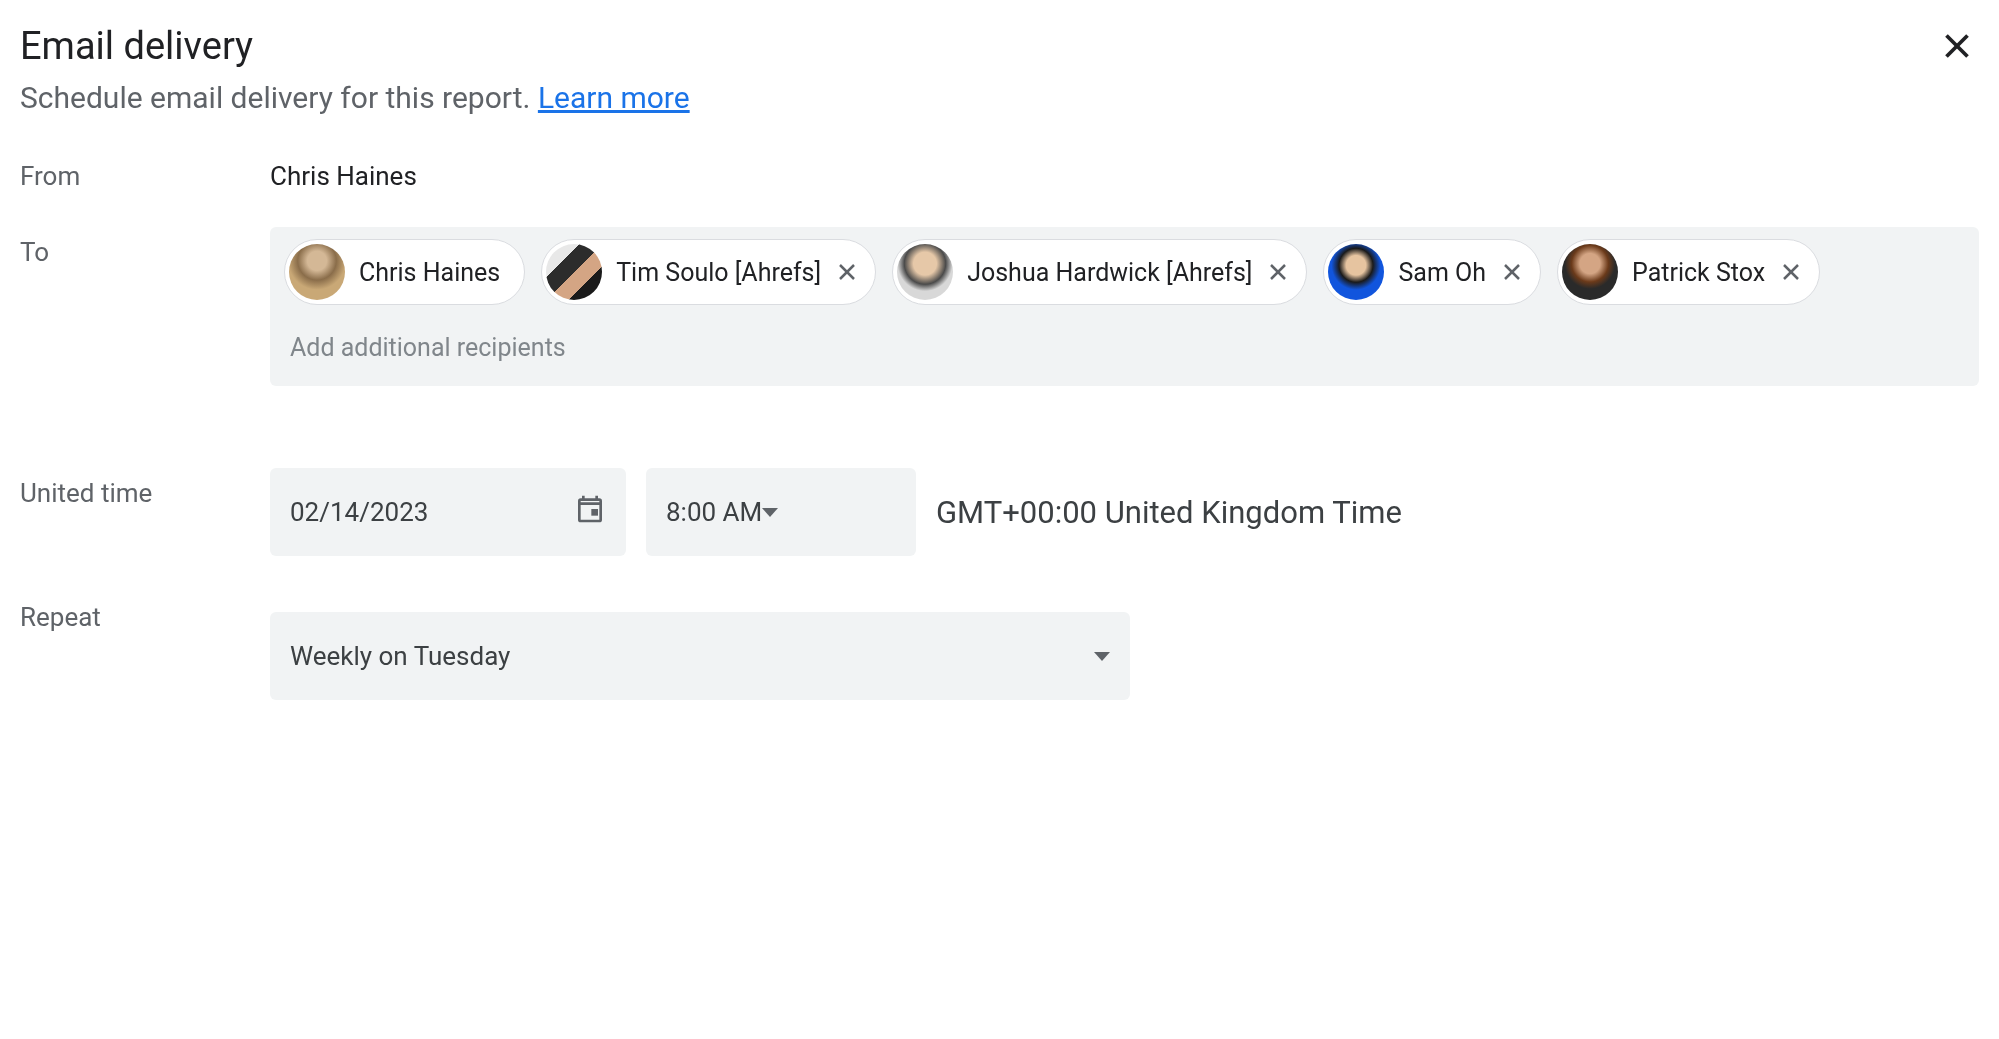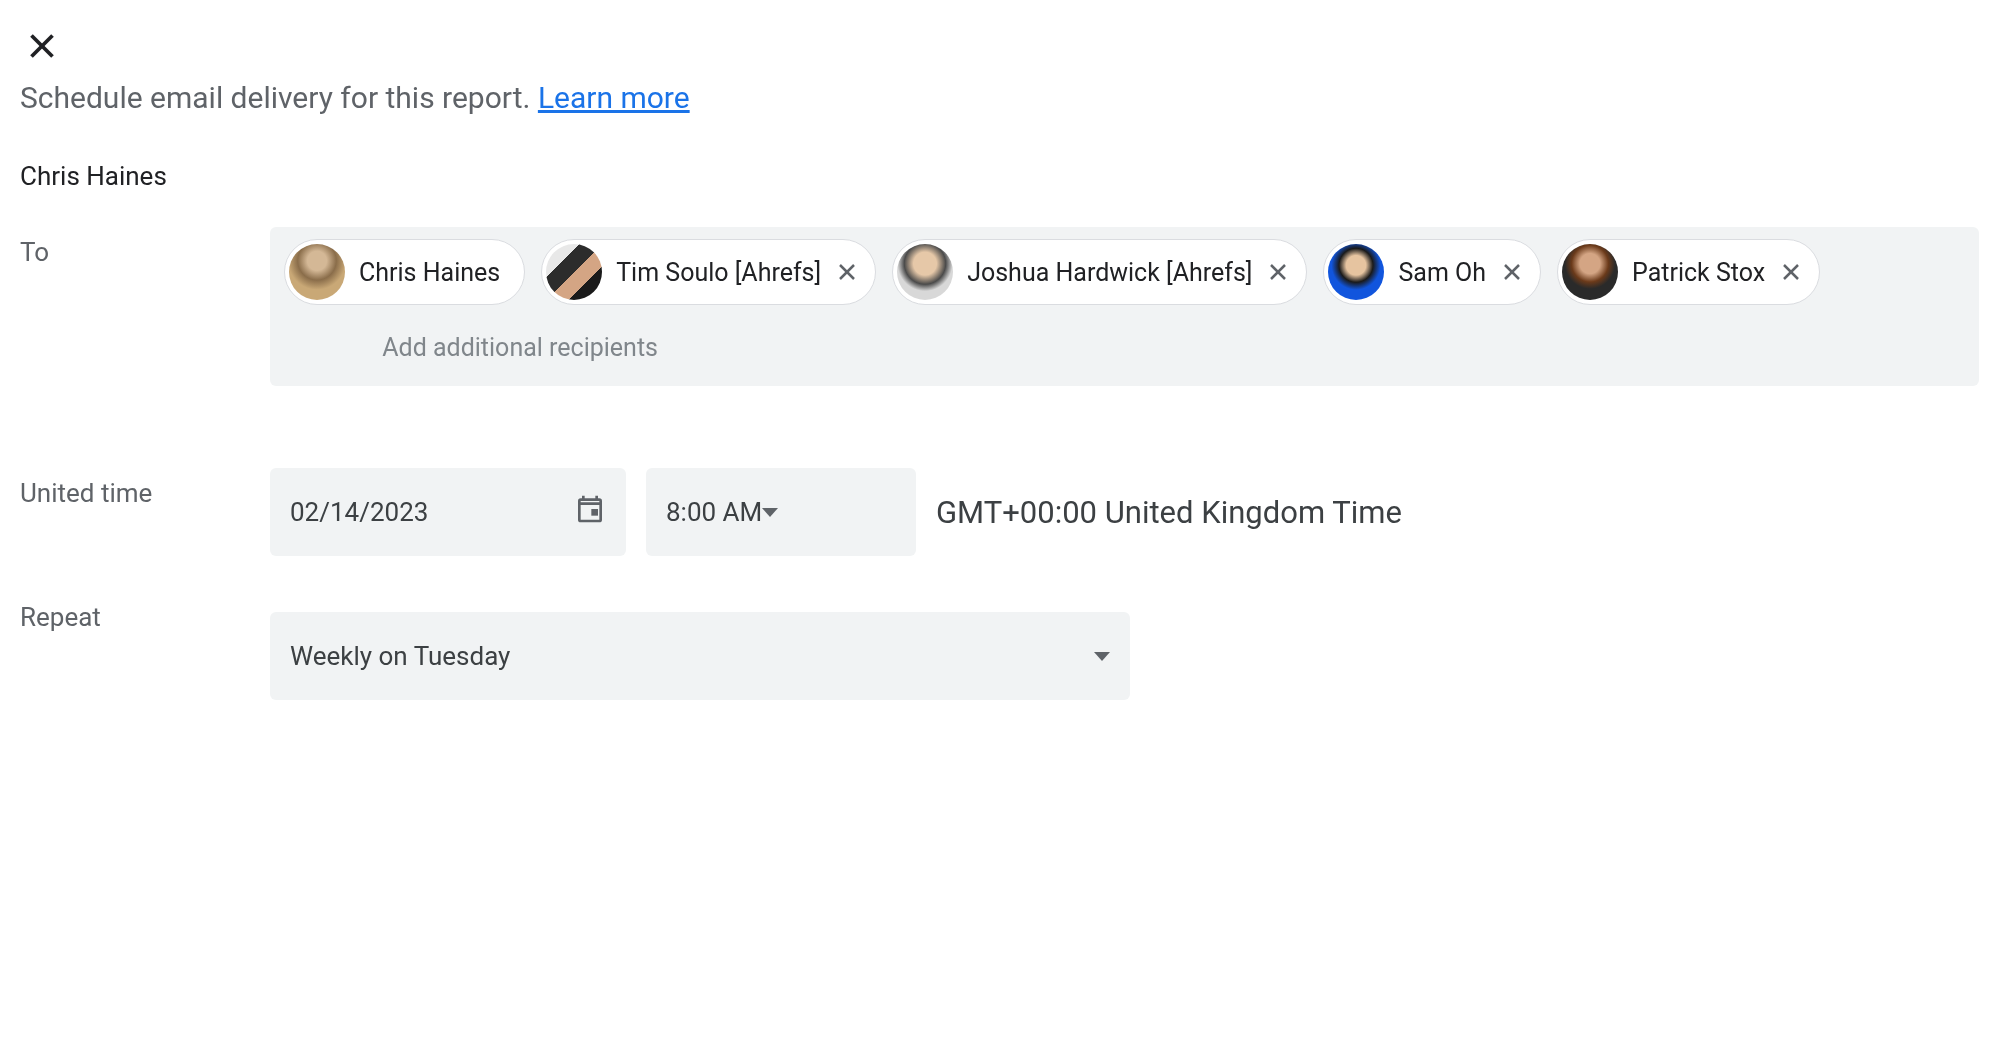--- a/index.html
+++ b/index.html
@@ -119,21 +119,20 @@
     }
     .add-recipients-input {
       border: none;
       background: transparent;
       font-size: 25px;
       color: #5f6368;
       outline: none;
       padding: 12px 6px;
       min-width: 380px;
       font-family: inherit;
-      text-align: right;
     }
     .add-recipients-input::placeholder {
       color: #80868b;
     }
     .checkbox-row {
       display: flex;
       align-items: center;
       gap: 18px;
       font-size: 26px;
       color: #3c4043;
@@ -193,33 +192,35 @@
       height: 0;
       border-left: 8px solid transparent;
       border-right: 8px solid transparent;
       border-top: 9px solid #5f6368;
     }
   </style>
 </head>
 <body>
 
 <div class="header">
+  <h1 class="title">Email delivery</h1>
   <div class="close-btn">
     <svg viewBox="0 0 24 24" fill="none" stroke="#202124" stroke-width="2.5">
       <line x1="5" y1="5" x2="19" y2="19"></line>
       <line x1="19" y1="5" x2="5" y2="19"></line>
     </svg>
   </div>
 </div>
 
 <p class="subtitle">
   <span>Schedule email delivery for this report. </span><a class="learn-more">Learn more</a>
 </p>
 
 <div class="row">
+  <div class="label">From</div>
   <div class="value sender-value">Chris Haines</div>
 </div>
 
 <div class="row">
   <div class="label">To</div>
   <div class="recipients-container">
 
     <div class="chip chip-no-remove">
       <span class="avatar avatar-1"></span>
       <span>Chris Haines</span>

